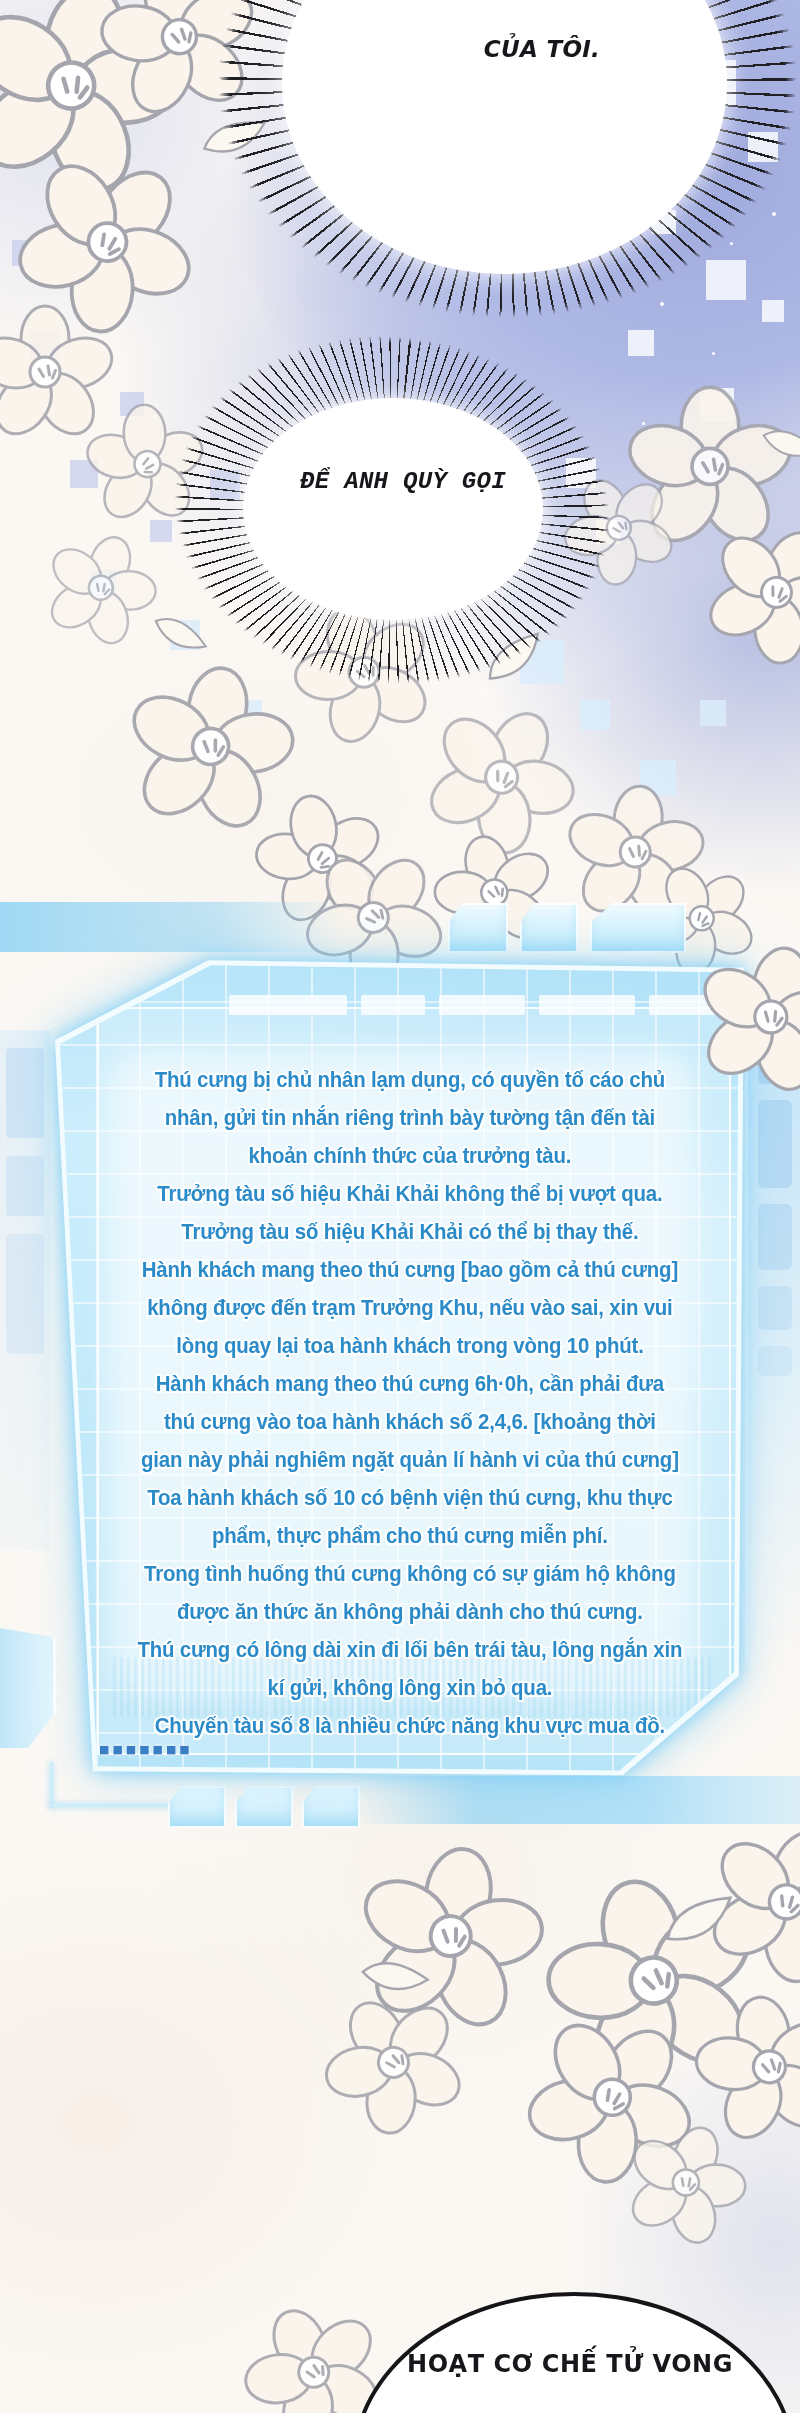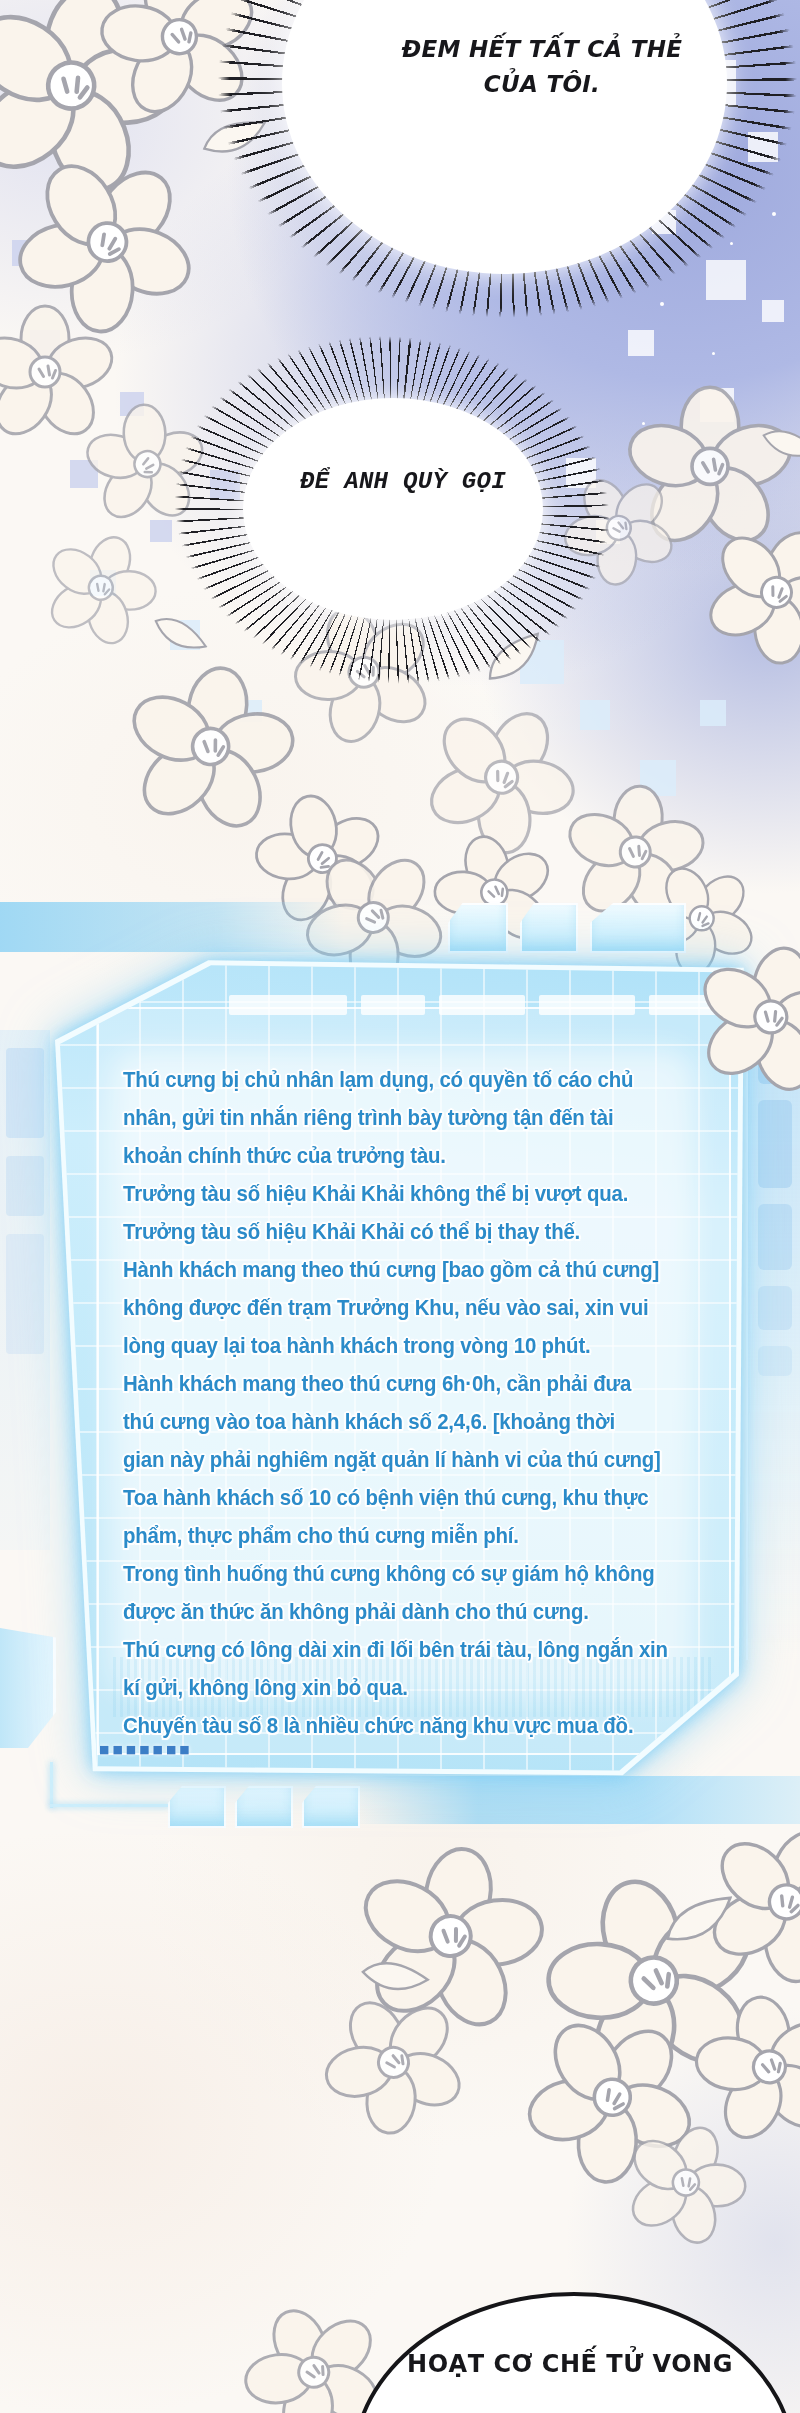--- a/index.html
+++ b/index.html
@@ -84,20 +84,21 @@
     clip-path:polygon(22.9% 1%, 99.4% 1.9%, 98.7% 87.2%, 82.1% 99.2%, 6.4% 98.7%, 1% 10.6%);
     background:#f2fcff;
   }
   .panel-fill{
     position:absolute;inset:5px;
     clip-path:polygon(22.9% 1%, 99.4% 1.9%, 98.7% 87.2%, 82.1% 99.2%, 6.4% 98.7%, 1% 10.6%);
     background-image:
       repeating-linear-gradient(90deg, rgba(255,255,255,.55) 0 2px, rgba(255,255,255,0) 2px 43px),
       repeating-linear-gradient(0deg, rgba(255,255,255,.55) 0 2px, rgba(255,255,255,0) 2px 43px),
       linear-gradient(188deg,#aee1f8 0%,#cdeefc 30%,#c2eafa 60%,#b4e3f7 100%);
+    text-align: center;
   }
   .panel-glow{
     position:absolute;left:58px;top:92px;width:584px;height:648px;
     background:rgba(255,255,255,.55);filter:blur(14px);border-radius:30px;
   }
   .panel-inner{
     position:absolute;left:44px;top:50px;width:630px;height:744px;
     border:2px solid rgba(255,255,255,.85);
     background:rgba(255,255,255,.22);
   }
@@ -373,21 +374,20 @@
 <svg class="leaf front" style="left:360px;top:1960px;width:70px;height:35px;transform:rotate(10deg)">
     <use href="#leaf"></use>
   </svg>
 <svg class="leaf front" style="left:660px;top:1900px;width:80px;height:40px;transform:rotate(-30deg)">
     <use href="#leaf"></use>
   </svg>
 
 <div class="burst burst1"></div>
 <div class="bubble-white bubble1"></div>
 <div class="bubble-text text1">
-  <div>ĐEM HẾT TẤT CẢ THẺ</div>
   <div>CỦA TÔI.</div>
 </div>
 
 <div class="burst burst2"></div>
 <div class="bubble-white bubble2"></div>
 <div class="bubble-text text2">
   <div>ĐỂ ANH QUỲ GỌI</div>
 </div>
 
 <div class="bubble3"></div>

